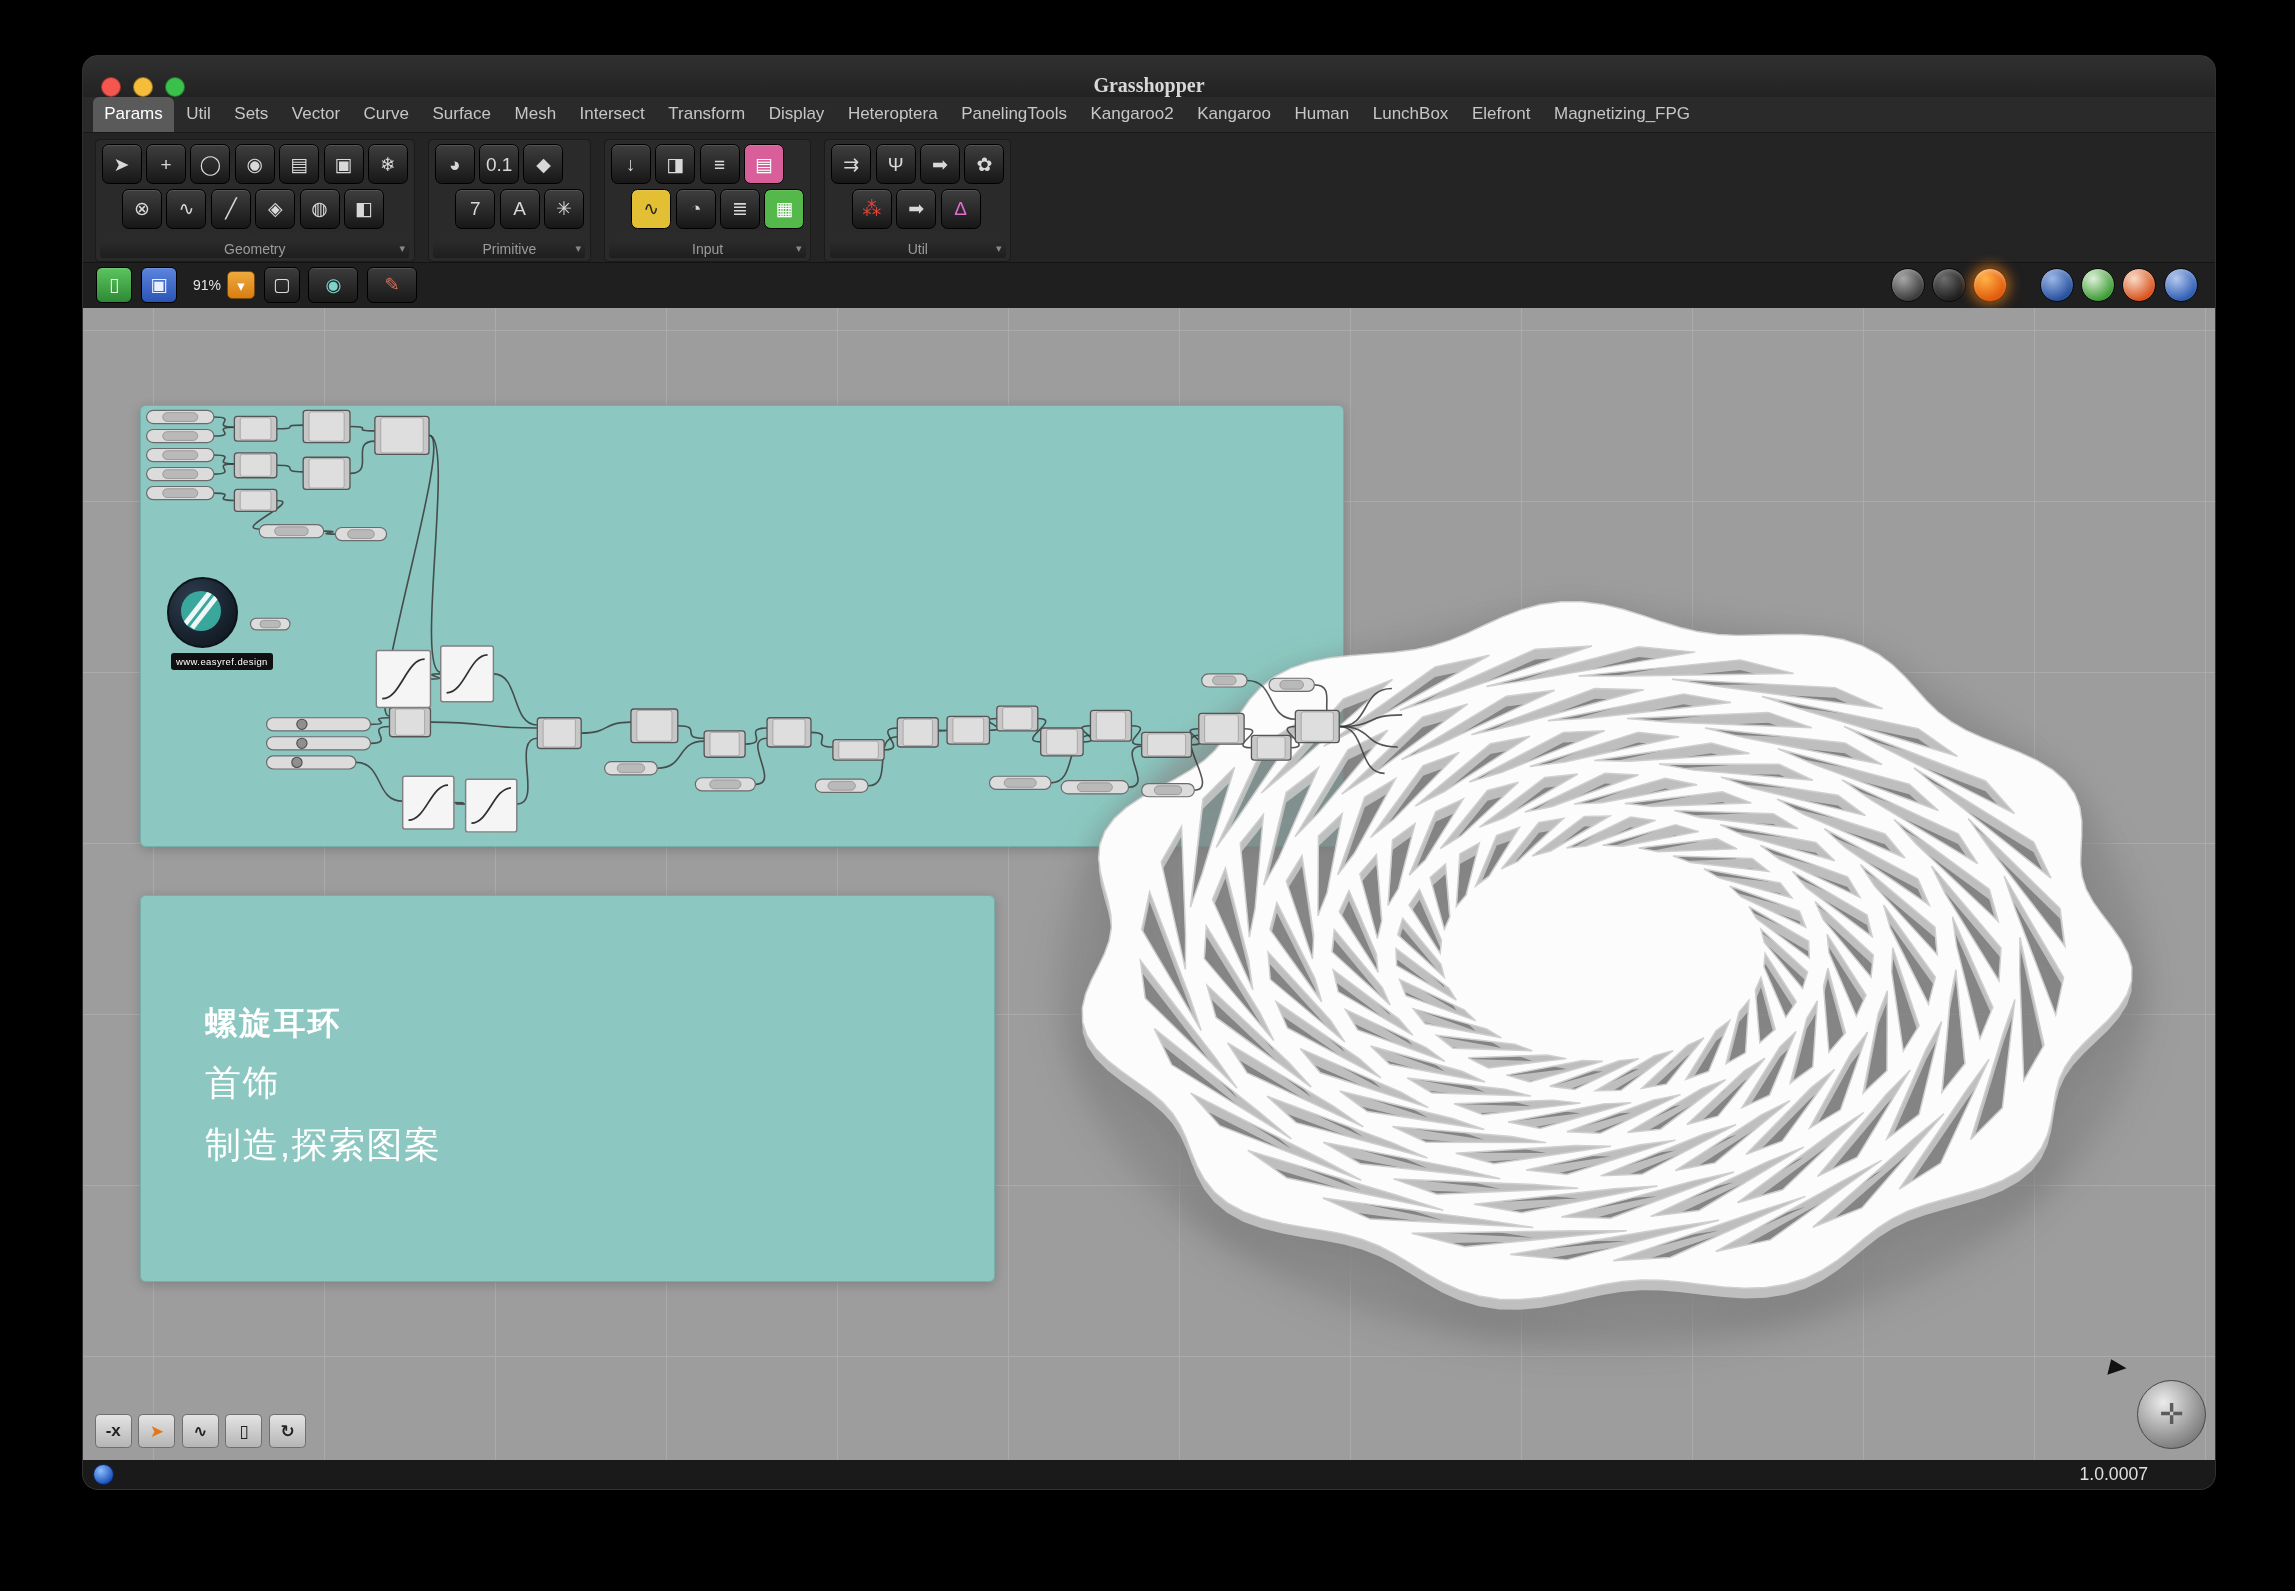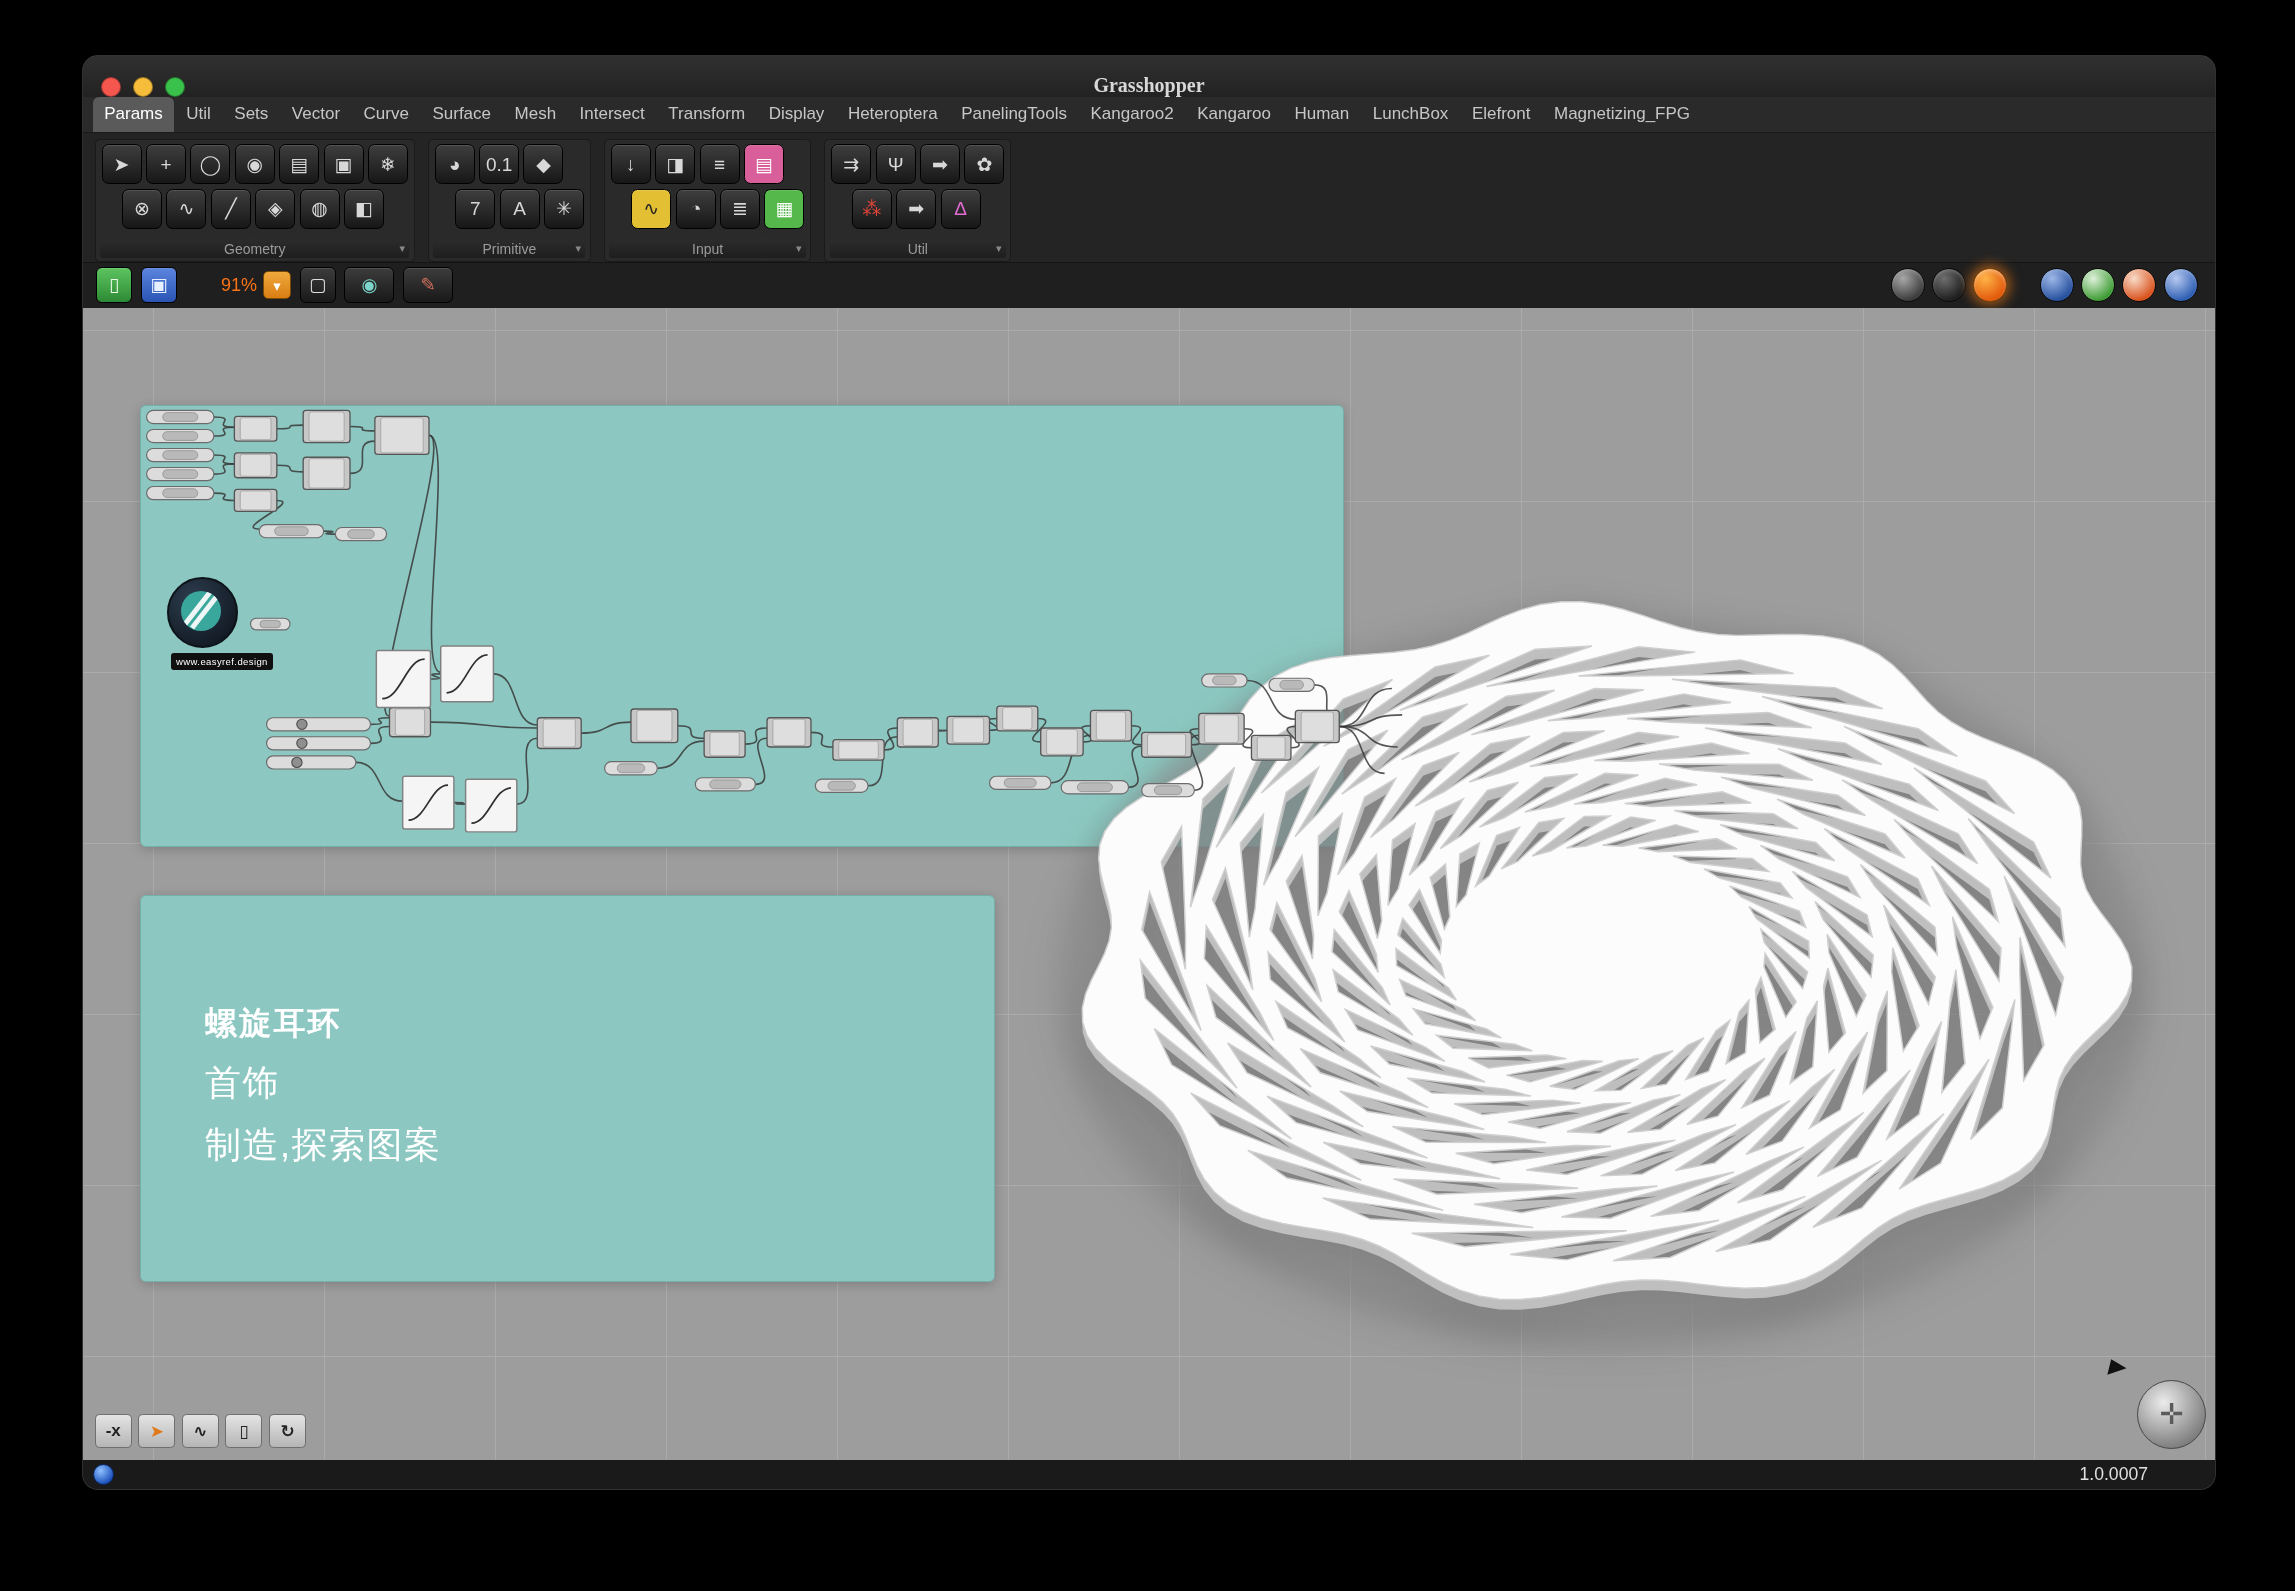--- a/index.html
+++ b/index.html
@@ -30,21 +30,21 @@
   .rfooter{height:19px;display:flex;align-items:center;justify-content:center;position:relative;
     color:#9b9b9b;font-size:14px;background:linear-gradient(#2c2c2c,#1e1e1e);border-radius:2.9px;}
   .grp-arrow{position:absolute;right:4.4px;font-size:11px;color:#888;}
   
   .canvasbar{height:45px;background:#1f1f1f;display:flex;align-items:center;padding:0 13px;gap:8.8px;flex:0 0 auto;}
   .tbbtn{width:34px;height:34px;border-radius:5.9px;border:0.7px solid #000;display:flex;align-items:center;justify-content:center;
     font-size:18.3px;color:#ddd;background:linear-gradient(#3c3c3c,#191919);box-shadow:inset 0 0.7px 0 rgba(255,255,255,.15);cursor:default;}
   .tbbtn.wide{width:48px;}
   .tb-cluster{display:flex;align-items:center;gap:8.8px;}
   .zoomwrap{display:flex;align-items:center;gap:5.9px;margin-left:7.3px;}
-  .zoomtext{font-size:18px;color:#f97316;margin-left:28px;}
+  .zoomtext{font-size:14px;color:#e5e5e5;}
   .zoomdrop{width:26px;height:26px;border-radius:5.1px;border:0.7px solid #7a4b08;background:linear-gradient(#f0a93c,#d97e12);
     color:#fff;font-size:14.6px;display:flex;align-items:center;justify-content:center;cursor:default;}
   .tb-cluster.right{margin-left:auto;gap:7.3px;margin-right:4.4px;}
   .ball{width:32px;height:32px;border-radius:50%;border:1.5px solid #0b0b0b;box-shadow:inset 0 2.2px 3.7px rgba(255,255,255,.25);}
   .ball.active{box-shadow:0 0 11.7px 3.7px rgba(255,130,20,.55),inset 0 2.2px 3.7px rgba(255,255,255,.4);border-color:#83490a;}
   .ball.gap{margin-left:25px;}
   
   .canvas{position:relative;flex:1;background-color:#9d9d9d;overflow:hidden;
     background-image:linear-gradient(#ababab 1.5px,transparent 1.5px),linear-gradient(90deg,#ababab 1.5px,transparent 1.5px);
     background-size:171px 171px;background-position:70px 22px;}

